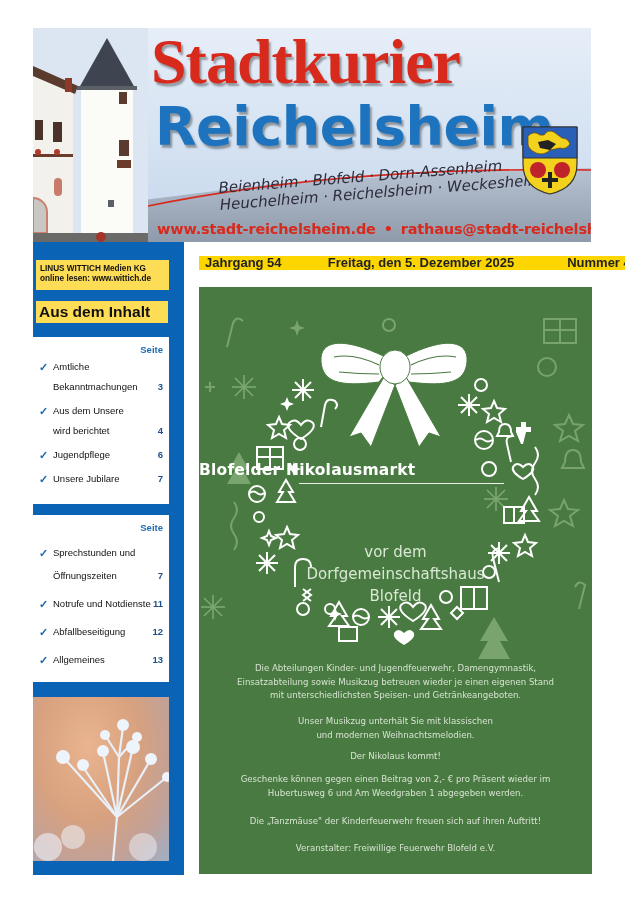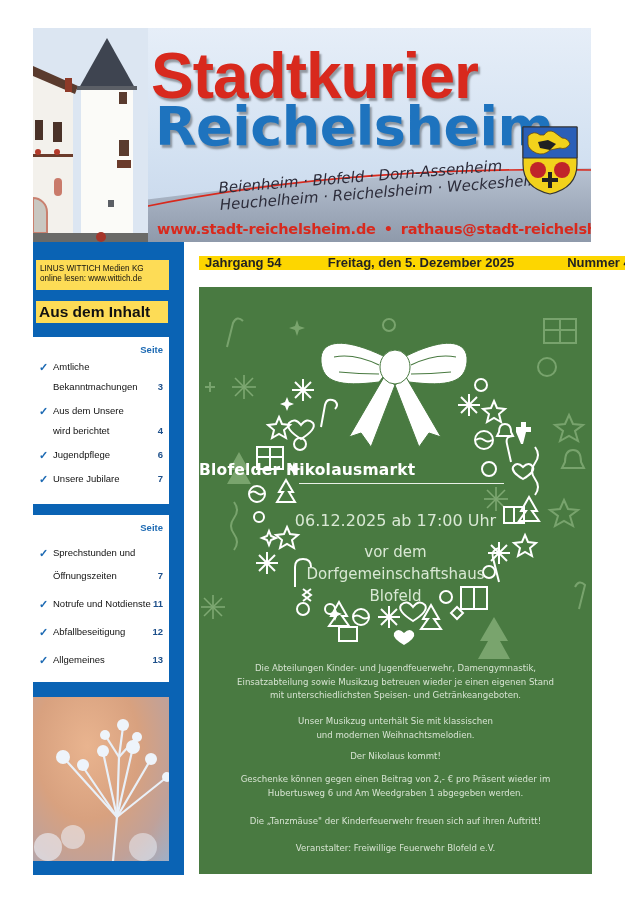--- a/index.html
+++ b/index.html
@@ -6,35 +6,35 @@
   body { width:625px; height:897px; background:#ffffff; position:relative; overflow:hidden; font-family:"Liberation Sans", sans-serif; }
 
   
   .banner { position:absolute; left:33px; top:28px; width:558px; height:214px; overflow:hidden;
     background:linear-gradient(180deg,#e6eef8 0%,#d4e2f2 55%,#c6d6ea 100%); }
   .banner .lower-band { position:absolute; left:100px; right:0; top:140px; bottom:0;
     background:linear-gradient(180deg,#b8c3d2 0%,#9ea9ba 60%,#8f9aab 100%);
     clip-path:polygon(0 45%, 30% 22%, 70% 6%, 100% 0, 100% 100%, 0 100%); }
   .banner .red-swoosh { position:absolute; left:105px; right:0; top:140px; height:60px; pointer-events:none; }
   .house { position:absolute; left:0; top:0; width:115px; height:214px; }
-  .title1 { position:absolute; left:118px; top:16px; font-family:Liberation Sans, sans-serif; font-weight:bold;
+  .title1 { position:absolute; left:118px; top:2px; font-family:Liberation Serif, serif; font-weight:bold;
     font-size:64px; letter-spacing:-1px; color:#d8291d; text-shadow:2px 3px 2px rgba(0,0,0,0.35); line-height:1; }
   .title2 { position:absolute; left:122px; top:72px; font-family:"DejaVu Sans", sans-serif; font-weight:bold;
     font-size:54px; color:#1e73be; text-shadow:2px 3px 2px rgba(0,0,0,0.35); line-height:1; letter-spacing:-0.5px; }
   .towns { position:absolute; left:185px; top:152px; transform:rotate(-4.5deg); transform-origin:left top;
     font-family:"DejaVu Sans", sans-serif; font-style:italic; font-size:15px; color:#2c2c3a; line-height:17px; }
   .weblinks { position:absolute; left:124px; top:193px; font-family:"DejaVu Sans", sans-serif; font-weight:bold;
     font-size:14.5px; color:#d8291d; white-space:nowrap; letter-spacing:-0.2px; }
   .weblinks .dot { margin:0 8px; }
   .crest { position:absolute; left:487px; top:96px; width:60px; height:72px; }
 
   
   .sidebar { position:absolute; left:33px; top:242px; width:151px; height:633px; background:#0a63b4; }
   .publisher { position:absolute; left:36px; top:260px; width:133px; height:30px; background:#fddc56;
-    font-size:8.2px; font-weight:normal; color:#111; line-height:10px; padding:4px 0 0 4px; box-sizing:border-box; }
+    font-size:8.2px; font-weight:bold; color:#111; line-height:10px; padding:4px 0 0 4px; box-sizing:border-box; }
   .toc-head { position:absolute; left:36px; top:301px; width:132px; height:22px; background:#fddc56;
     font-size:15.5px; font-weight:bold; color:#111; line-height:22px; padding-left:3px; box-sizing:border-box; }
   .toc-box { position:absolute; left:33px; background:#ffffff; width:136px; }
   .toc-box1 { top:337px; height:167px; }
   .toc-box2 { top:515px; height:167px; }
   .seite { position:absolute; right:6px; top:7px; font-size:9.5px; font-weight:bold; color:#1d6ab3; }
   .toc-row { position:absolute; left:6px; right:6px; font-size:9.5px; color:#111; height:14px; line-height:14px; }
   .toc-row .chk { position:absolute; left:0; top:0; color:#1d6ab3; font-size:11px; font-weight:bold; }
   .toc-row .lbl { position:absolute; left:14px; }
   .toc-row .pg { position:absolute; right:0; font-weight:bold; color:#1d4f8a; }
@@ -364,21 +364,20 @@
     <g stroke="#497a41" stroke-width="1.2" fill="none">
       <path d="M135 70 q20 -4 45 8"></path>
         <path d="M257 70 q-20 -4 -45 8"></path>
       <path d="M140 85 q20 2 40 2"></path>
         <path d="M252 85 q-20 2 -40 2"></path>
     </g>
   </svg>
 
   <div class="p-title">Blofelder Nikolausmarkt</div>
   <div class="p-title-line"></div>
-  <div class="p-date">06.12.2025 ab 17:00 Uhr</div>
   <div class="p-sub" style="top:256px">vor dem</div>
   <div class="p-sub" style="top:278px">Dorfgemeinschaftshaus</div>
   <div class="p-sub" style="top:300px">Blofeld</div>
 
   <div class="p-body" style="top:375px">
     <div>Die Abteilungen Kinder- und Jugendfeuerwehr, Damengymnastik,</div>
     <div>Einsatzabteilung sowie Musikzug betreuen wieder je einen eigenen Stand</div>
     <div>mit unterschiedlichsten Speisen- und Getränkeangeboten.</div>
   </div>
   <div class="p-body" style="top:428px">

